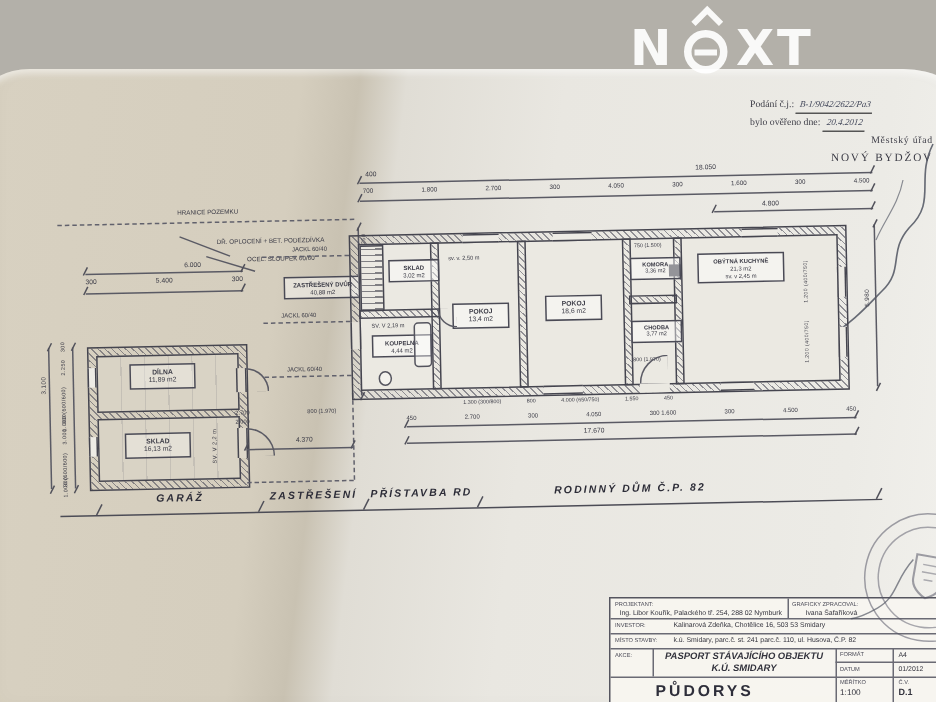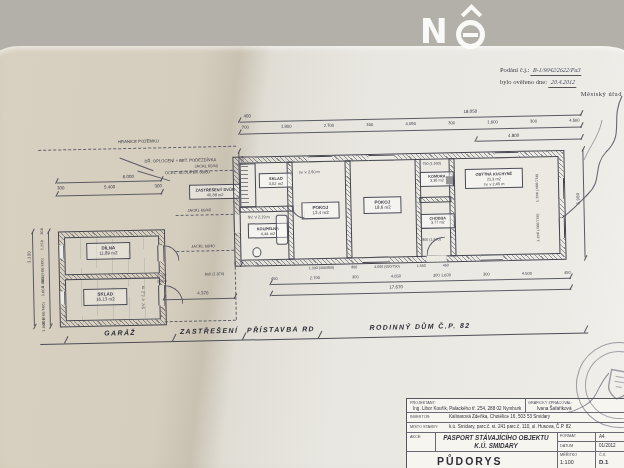--- a/index.html
+++ b/index.html
@@ -86,32 +86,34 @@
 <body>
 
 <div class="paper"></div>
 
 <div class="nextlogo">
   <span>N</span>
   <span class="nx-e">
     <span class="nx-hat"></span>
     <span class="nx-ring"></span>
   </span>
+  <span>XT</span>
 </div>
 
 <div class="approval">
   <div>
     <span>Podání č.j.:</span>
     <span class="hand">B-1/9042/2622/Pa3</span>
   </div>
   <div>
     <span>bylo ověřeno dne:</span>
     <span class="hand">20.4.2012</span>
   </div>
   <div class="office">Městský úřad</div>
+  <div class="office2">NOVÝ BYDŽOV</div>
 </div>
 
 <svg class="sig" style="left:540px;top:92px;width:88px;height:150px" viewBox="0 0 88 150">
   <path d="M82 4 C70 28 85 42 66 60 C52 76 63 88 48 102 C40 110 28 124 10 134" stroke="#454a58" stroke-width="1.1" fill="none" opacity=".8"></path>
   <path d="M62 28 C59 44 50 54 44 68" stroke="#454a58" stroke-width=".8" fill="none" opacity=".6"></path>
 </svg>
 
 <div class="plan">
 
   <div class="dash" style="left:12px;top:34px;width:198px"></div>

